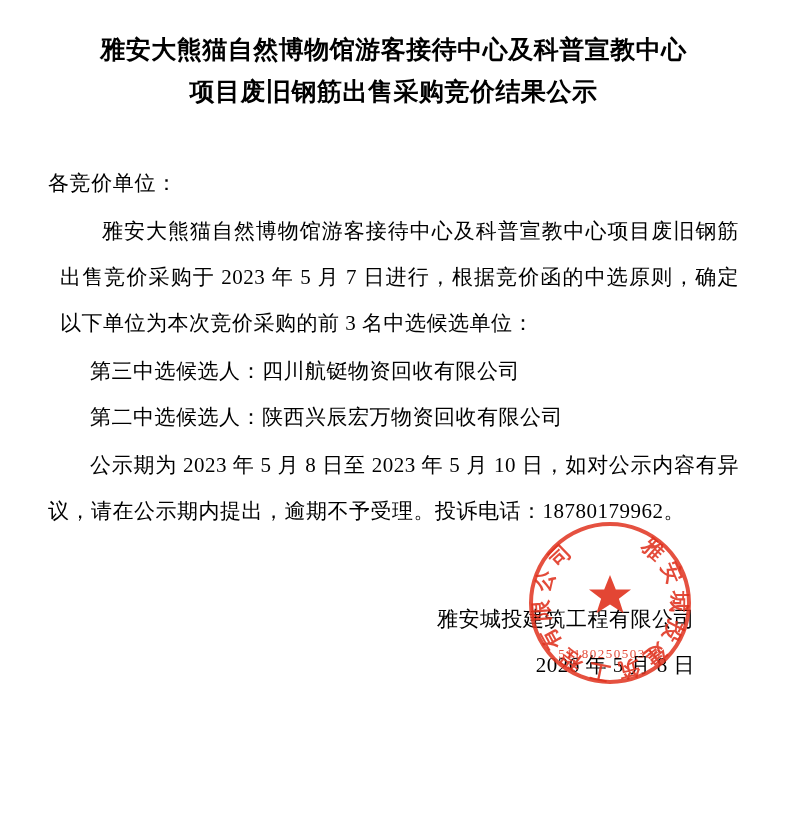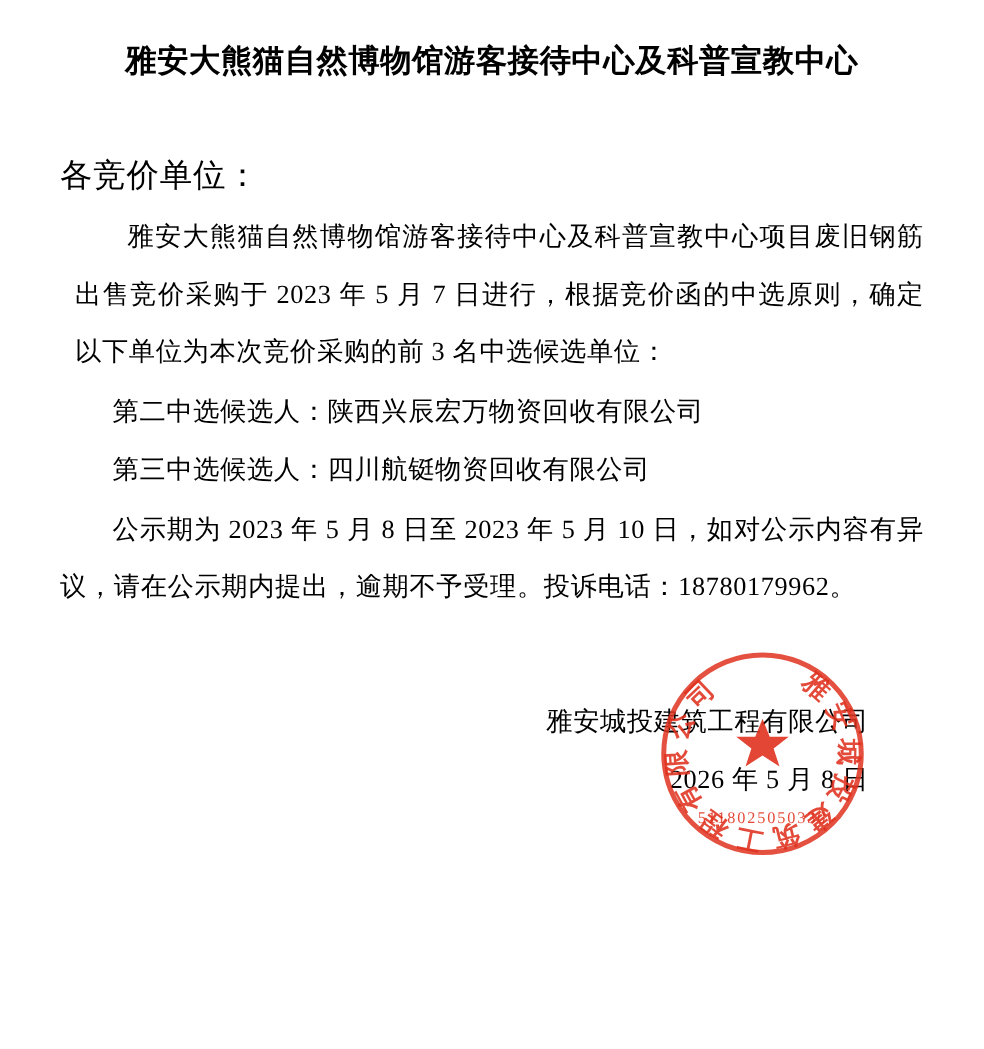--- a/index.html
+++ b/index.html
@@ -30,21 +30,21 @@
     line-height: 42px;
     letter-spacing: 0.5px;
     padding-top: 28px;
     color: #000;
   }
   .doc-title .line2 {
     display: block;
   }
   .salutation {
     margin-top: 48px;
-    font-size: 26px;
+    font-size: 21px;
     line-height: 46px;
     letter-spacing: 0.6px;
   }
   .para {
     font-size: 21px;
     line-height: 46px;
     letter-spacing: 0.5px;
     text-align: justify;
     text-justify: inter-ideograph;
     text-indent: 2em;
@@ -94,29 +94,30 @@
     fill: #e0321e;
   }
 </style>
 </head>
 <body>
 
 <div class="page">
 
   <div class="doc-title">
     <span>雅安大熊猫自然博物馆游客接待中心及科普宣教中心</span>
+    <span class="line2">项目废旧钢筋出售采购竞价结果公示</span>
   </div>
 
   <div class="salutation">各竞价单位：</div>
 
   <div class="para para-body">雅安大熊猫自然博物馆游客接待中心及科普宣教中心项目废旧钢筋出售竞价采购于 2023 年 5 月 7 日进行，根据竞价函的中选原则，确定以下单位为本次竞价采购的前 3 名中选候选单位：</div>
 
   <div class="cand-list">
+    <div class="cand-item">第三中选候选人：四川航铤物资回收有限公司</div>
     <div class="cand-item">第二中选候选人：陕西兴辰宏万物资回收有限公司</div>
-    <div class="cand-item">第三中选候选人：四川航铤物资回收有限公司</div>
   </div>
 
   <div class="para notice">公示期为 2023 年 5 月 8 日至 2023 年 5 月 10 日，如对公示内容有异议，请在公示期内提出，逾期不予受理。投诉电话：18780179962。</div>
 
   <div class="signature">
     <div>雅安城投建筑工程有限公司</div>
     <div>2026 年 5 月 8 日</div>
   </div>
 
   <div class="seal">

